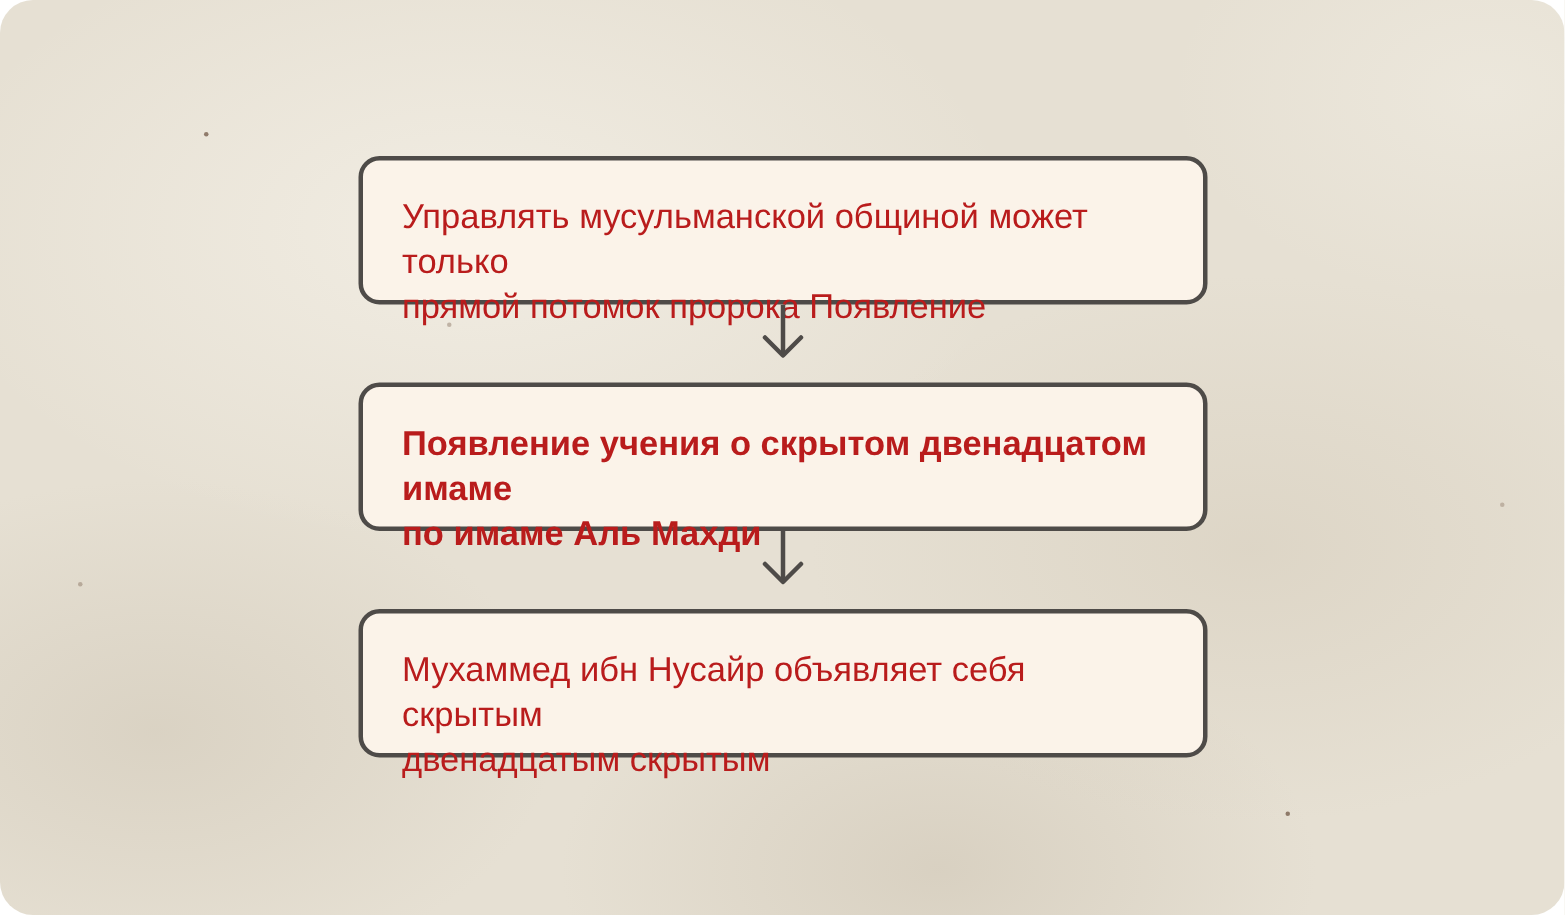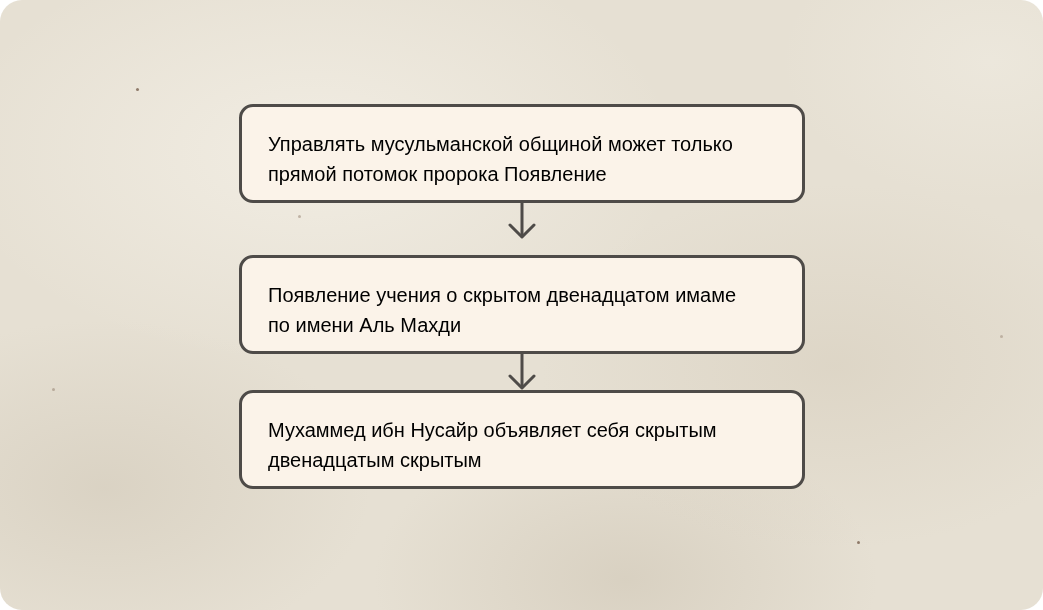--- a/index.html
+++ b/index.html
@@ -45,27 +45,27 @@
     .box {
       position: absolute;
       left: 0;
       width: 566px;
       height: 99px;
       box-sizing: border-box;
       border: 3px solid #4e4b48;
       border-radius: 14px;
       background: #fbf3e9;
       padding: 22px 26px 0 26px;
-      color: #000000;
-      font-size: 20px;
+      color: #b91c1c;
+      font-size: 23px;
       line-height: 30px;
     }
     .box-1 { top: 0; }
-    .box-2 { top: 151px; }
-    .box-3 { top: 286px; }
+    .box-2 { top: 151px; font-weight: bold; }
+    .box-3 { top: 302px; }
     .arrow {
       position: absolute;
       left: 268px;
       width: 30px;
       height: 52px;
     }
     .arrow-1 { top: 99px; }
     .arrow-2 { top: 250px; }
   </style>
 </head>
@@ -85,21 +85,21 @@
       <div>прямой потомок пророка Появление</div>
     </div>
 
     <svg class="arrow arrow-1" viewBox="0 0 30 52">
       <line x1="15" y1="0" x2="15" y2="34" stroke="#4e4b48" stroke-width="3"></line>
       <polyline points="3,22 15,34 27,22" fill="none" stroke="#4e4b48" stroke-width="3" stroke-linecap="round" stroke-linejoin="round"></polyline>
     </svg>
 
     <div class="box box-2">
       <div>Появление учения о скрытом двенадцатом имаме</div>
-      <div>по имени Аль Махди</div>
+      <div>по имаме Аль Махди</div>
     </div>
 
     <svg class="arrow arrow-2" viewBox="0 0 30 52">
       <line x1="15" y1="0" x2="15" y2="34" stroke="#4e4b48" stroke-width="3"></line>
       <polyline points="3,22 15,34 27,22" fill="none" stroke="#4e4b48" stroke-width="3" stroke-linecap="round" stroke-linejoin="round"></polyline>
     </svg>
 
     <div class="box box-3">
       <div>Мухаммед ибн Нусайр объявляет себя скрытым</div>
       <div>двенадцатым скрытым</div>

